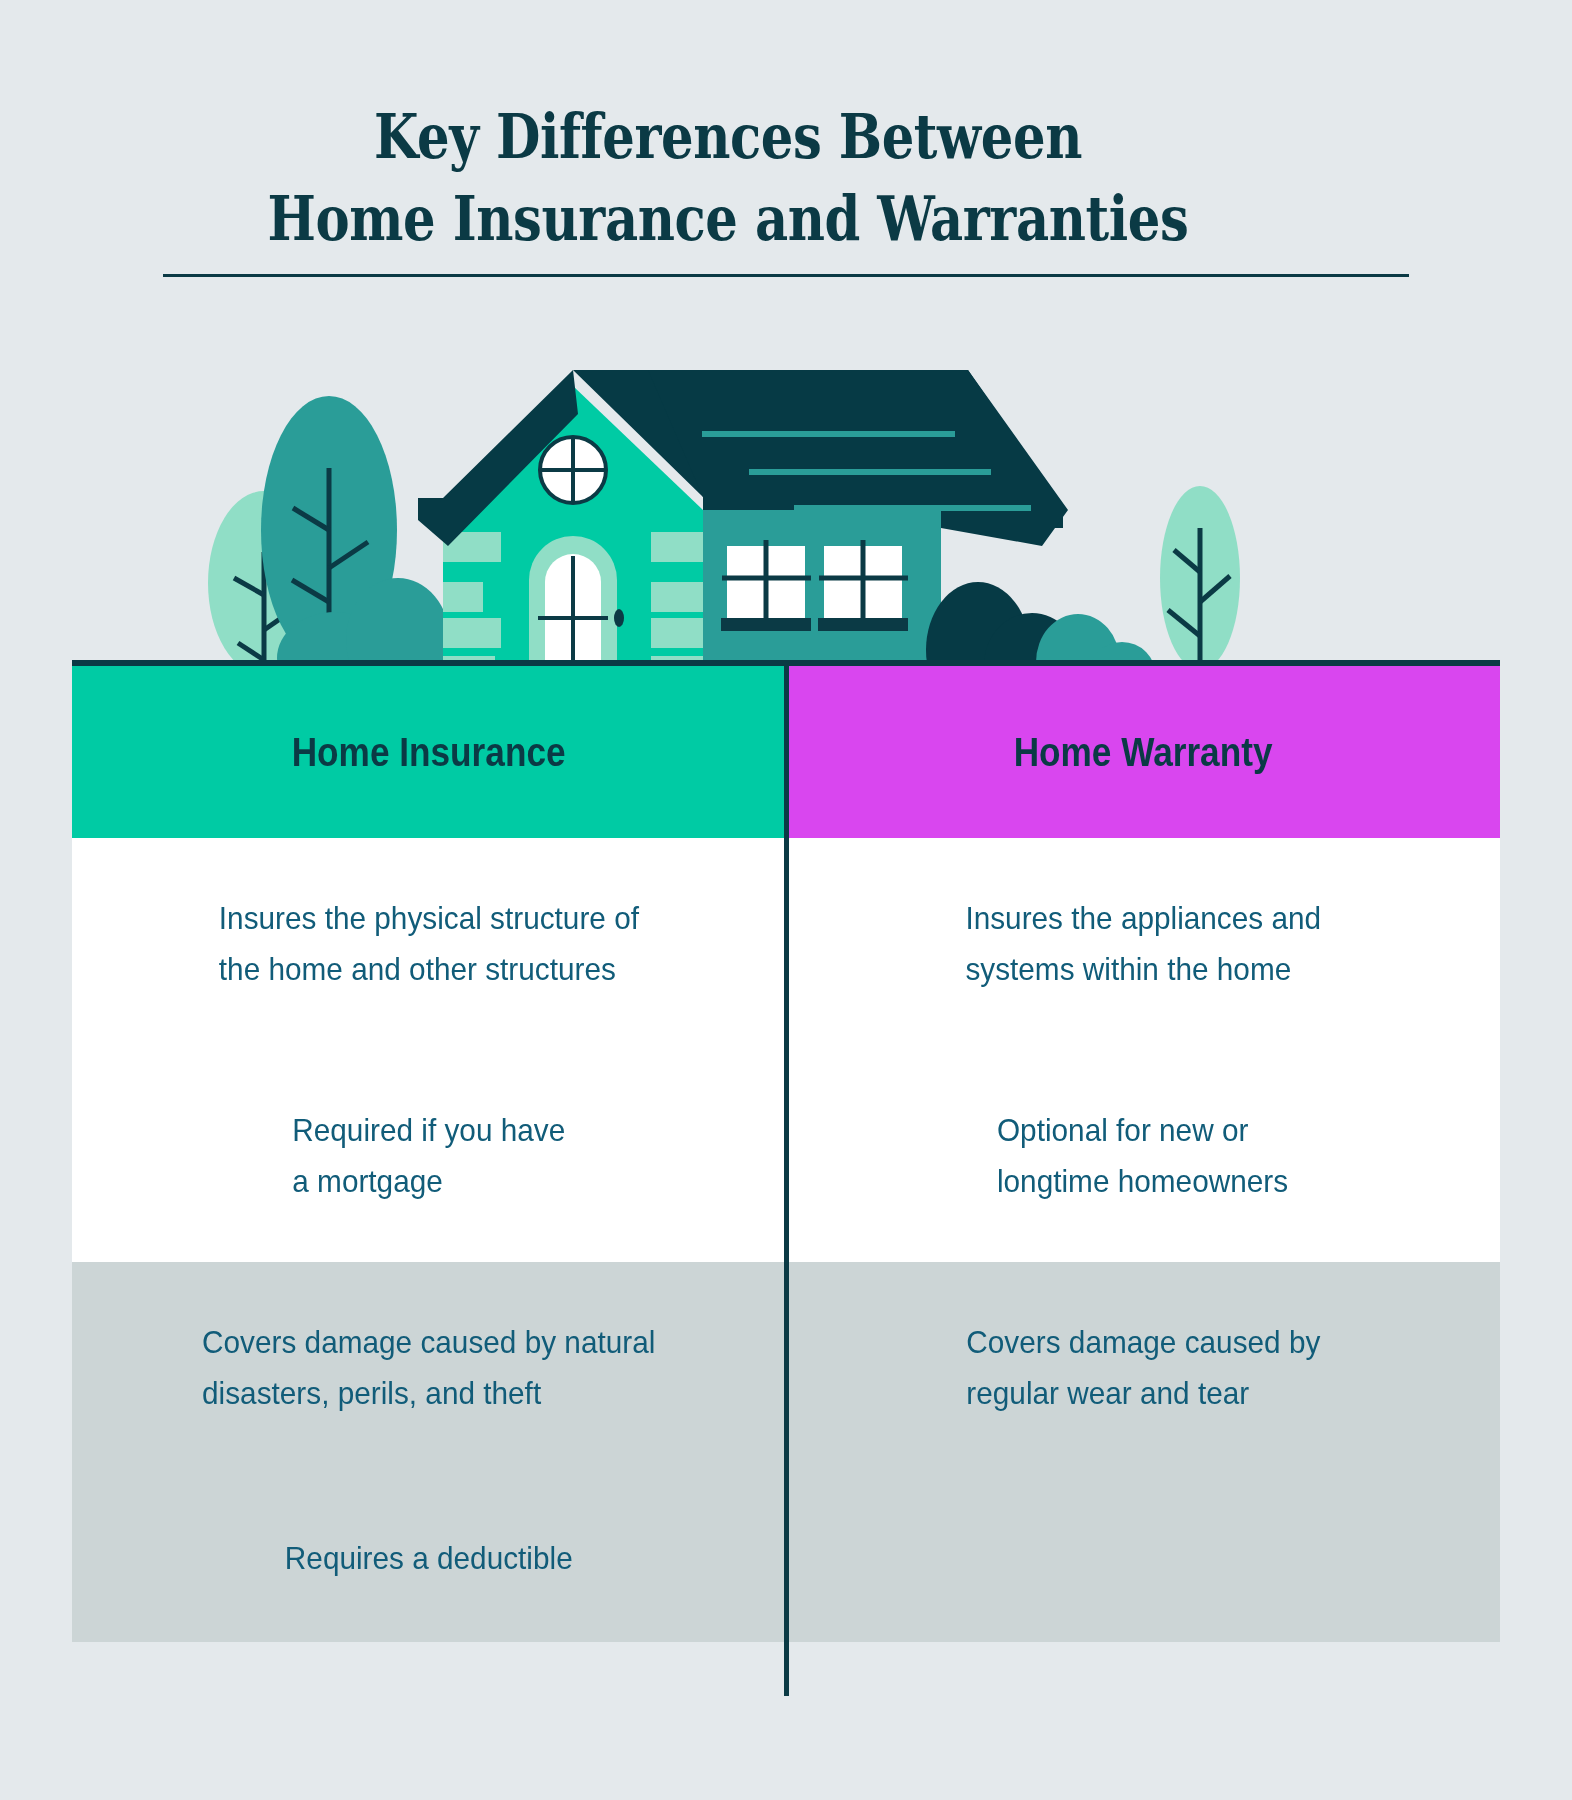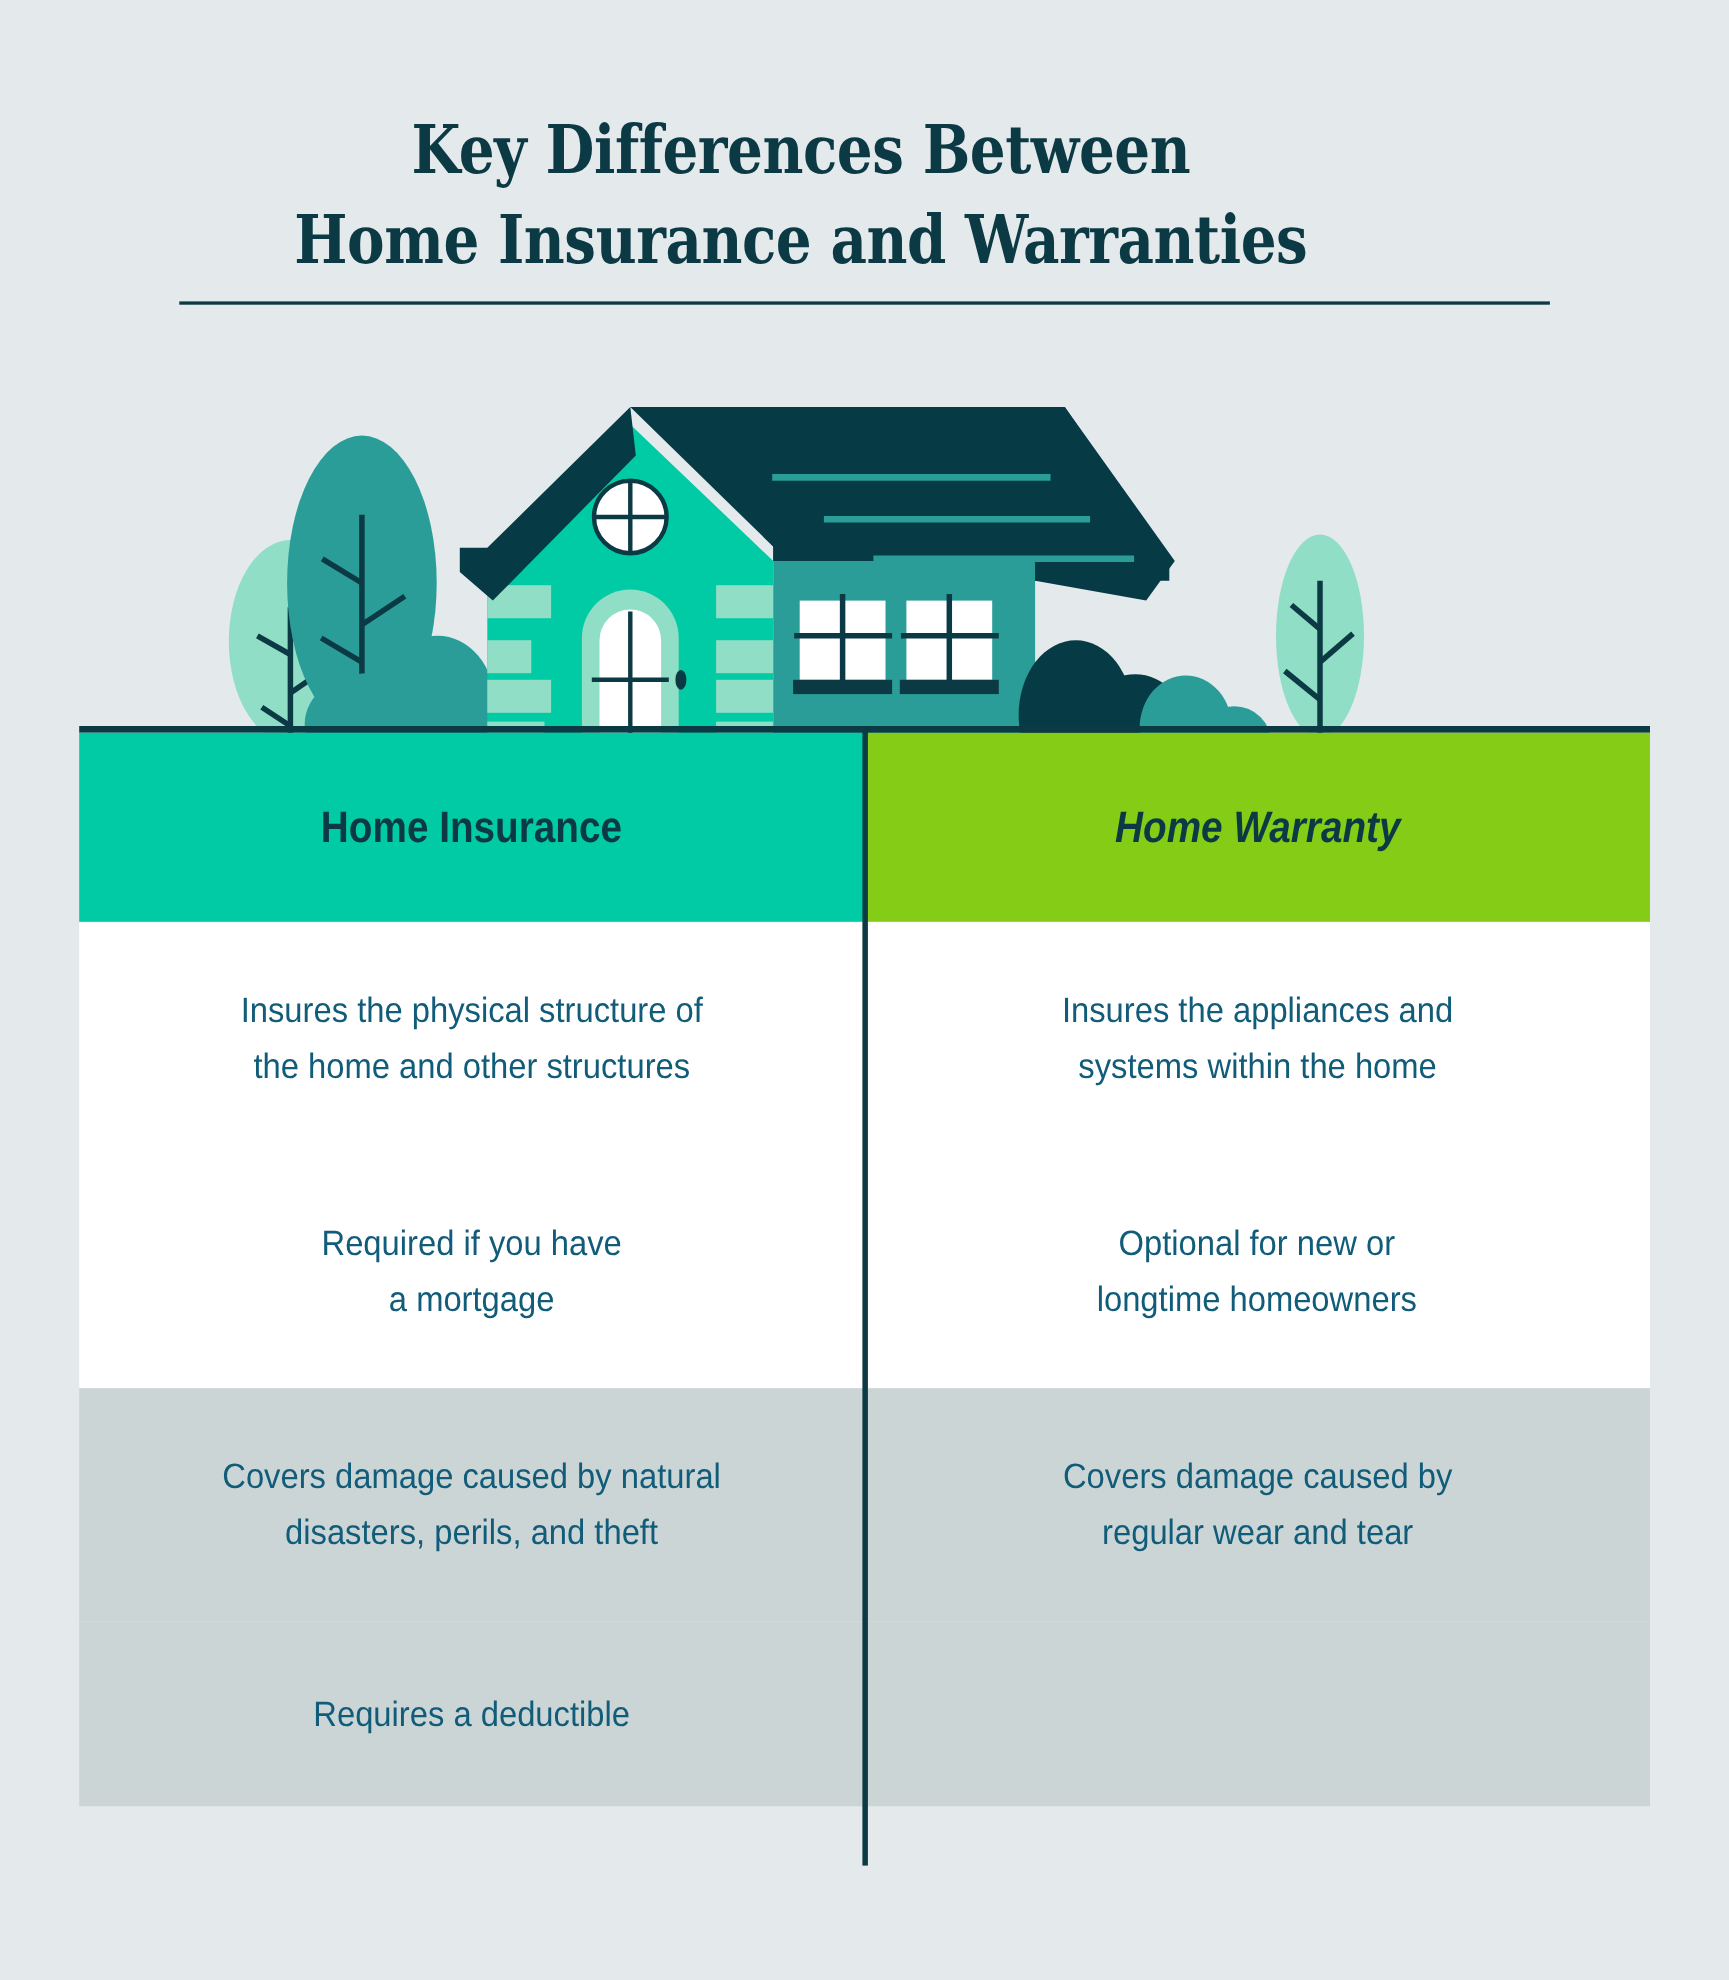--- a/index.html
+++ b/index.html
@@ -85,29 +85,28 @@
 
   .row {
     display: flex;
     width: 1428px;
   }
   .cell {
     width: 714px;
     display: flex;
     align-items: center;
     justify-content: center;
-    text-align: center;
     padding: 0 28px;
   }
 
   .header-row .cell {
     height: 172px;
   }
   .cell-head-left  { background: #00cba4; }
-  .cell-head-right { background: #84cc16; font-style: italic; }
+  .cell-head-right { background: #d946ef; }
   .header-text {
     font-family: "Liberation Sans", sans-serif;
     font-weight: 700;
     font-size: 40px;
     line-height: 46px;
     color: #0b3a45;
     transform: scaleX(0.88);
   }
 
   .body-row-1 .cell, .body-row-2 .cell, .body-row-3 .cell { height: 212px; }

